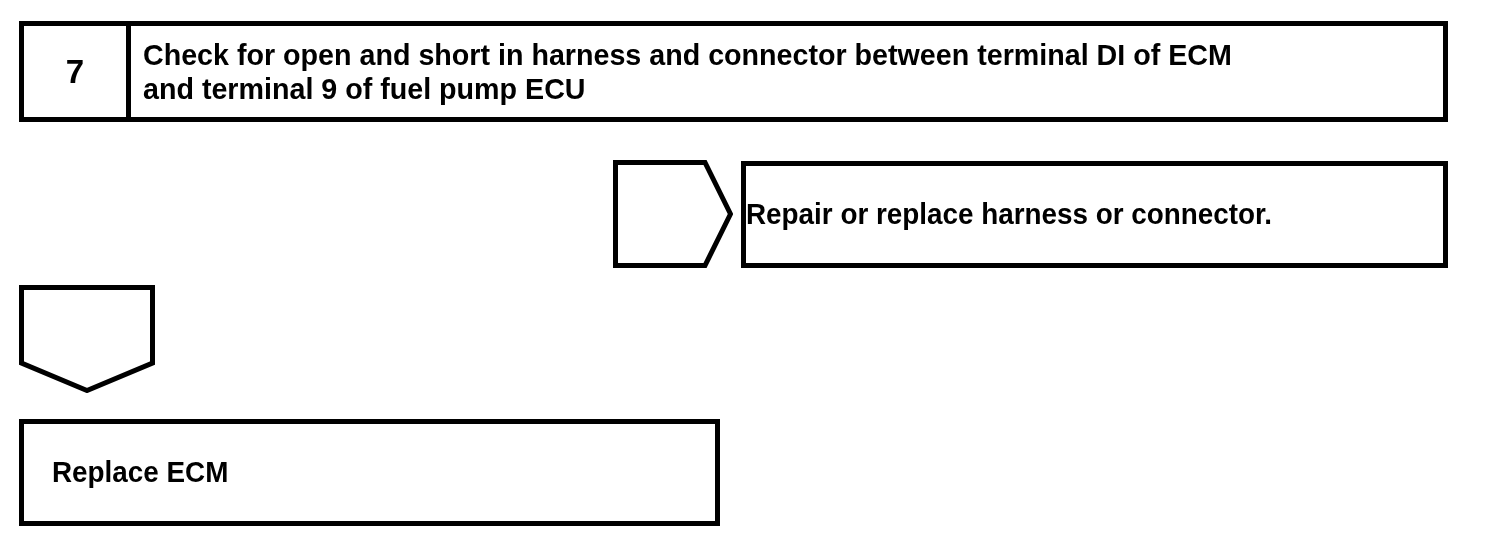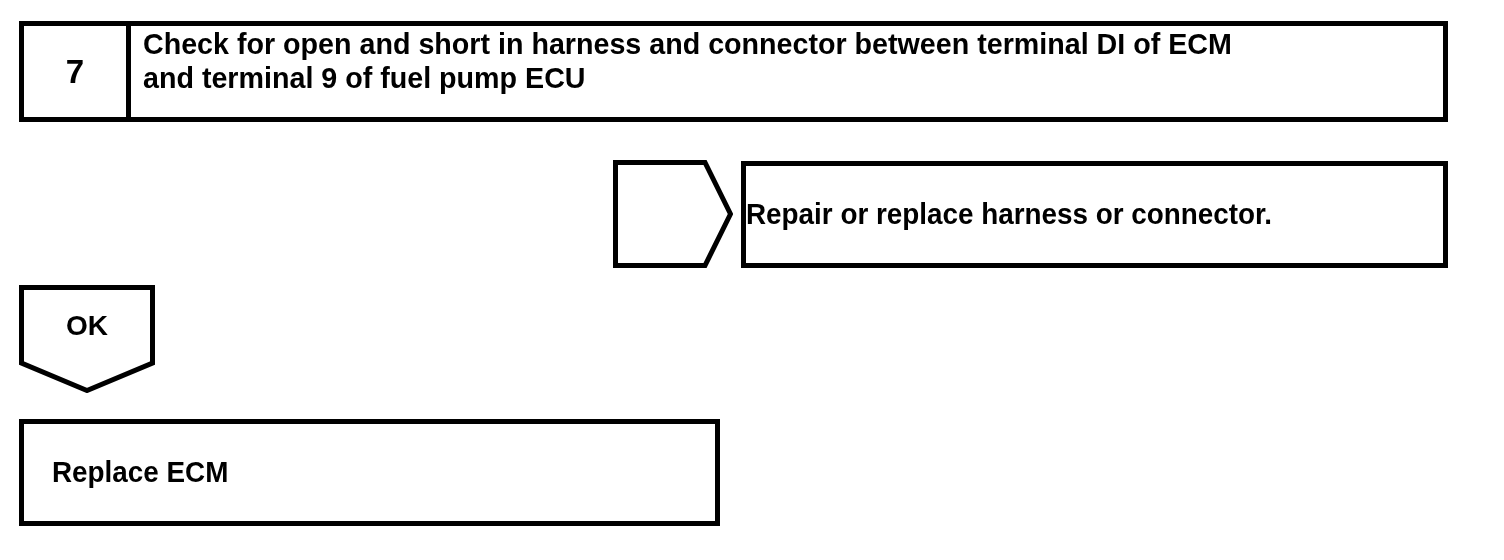--- a/index.html
+++ b/index.html
@@ -49,21 +49,21 @@
   #step-number-text {
     font-size: 33px;
     font-weight: bold;
     font-stretch: condensed;
     line-height: 1;
     letter-spacing: 0px;
   }
   #step-desc-cell {
     flex: 1 1 auto;
     display: flex;
-    align-items: flex-start;
+    align-items: center;
     padding: 1px 10px 0 12px;
     box-sizing: border-box;
   }
   #step-desc-text {
     font-size: 30px;
     font-weight: bold;
     font-stretch: condensed;
     line-height: 1.12;
     transform: scaleX(0.955);
     transform-origin: left center;
@@ -182,21 +182,18 @@
 
   <div class="box" id="repair-box">
     <span id="repair-text">Repair or replace harness or connector.</span>
   </div>
 
   <div id="ok-shape">
     <svg width="136" height="108" viewBox="0 0 136 108" xmlns="http://www.w3.org/2000/svg" aria-hidden="true">
       <polygon points="2.5,2.5 133.5,2.5 133.5,78 68,105.5 2.5,78" fill="#ffffff" stroke="#000000" stroke-width="5" stroke-linejoin="miter"></polygon>
     </svg>
   </div>
-  <div id="ok-label">
-    <span>OK</span>
-  </div>
 
   <div class="box" id="replace-box">
     <span id="replace-text">Replace ECM</span>
   </div>
 
 </div>
 
 </body></html>

